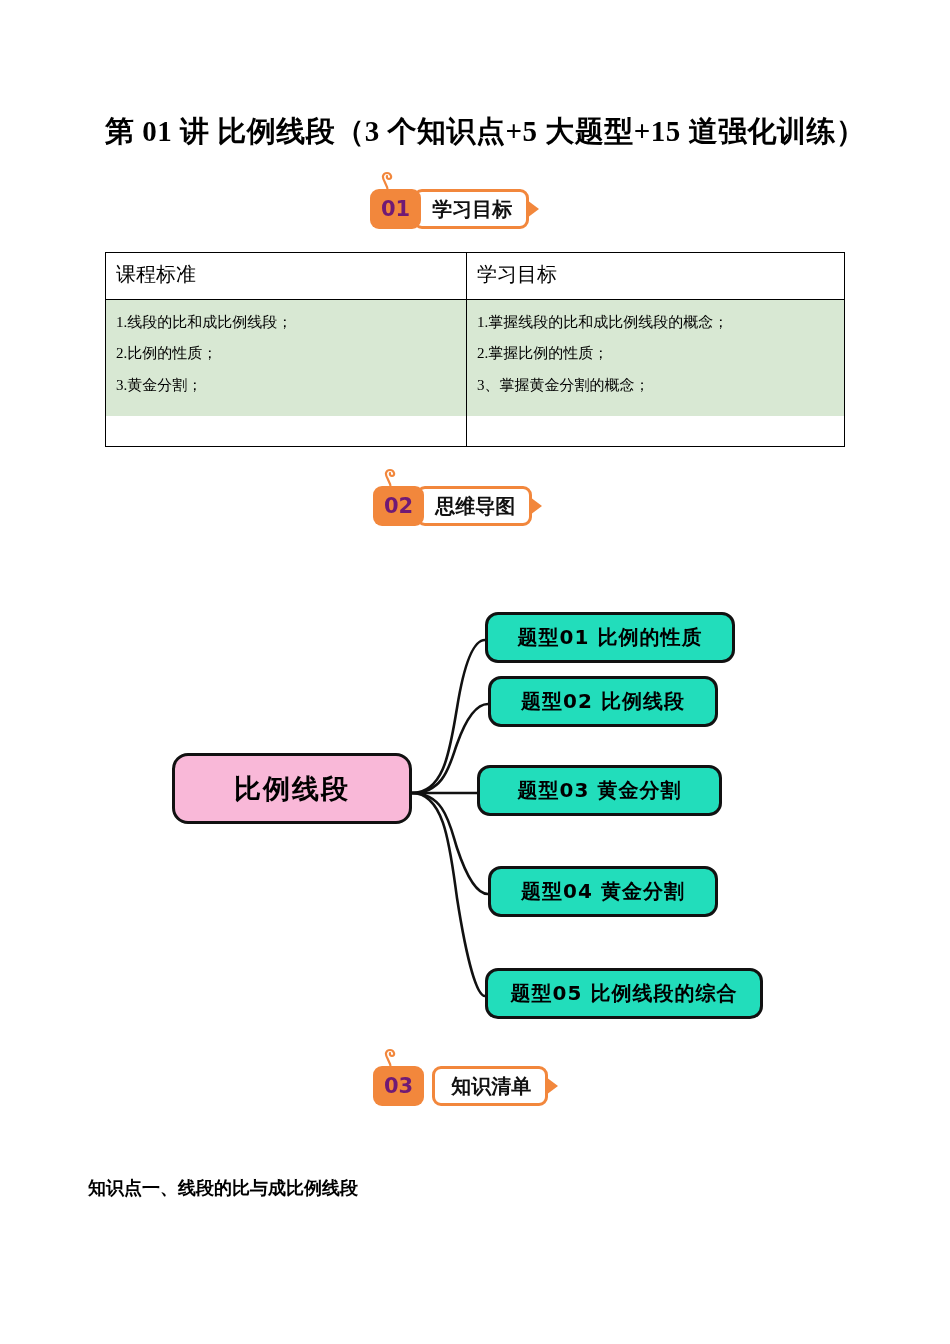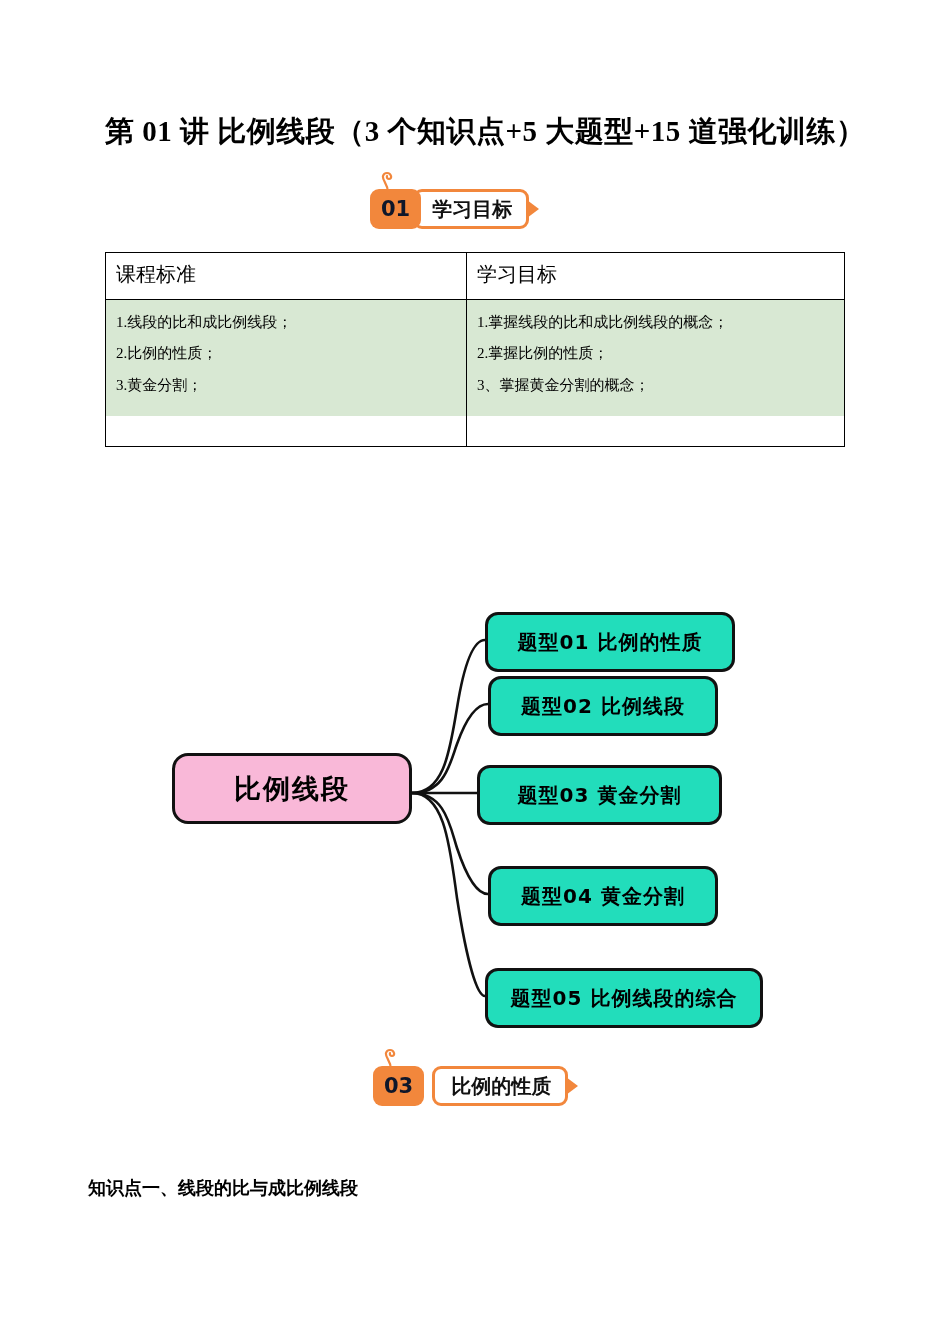--- a/index.html
+++ b/index.html
@@ -34,21 +34,21 @@
 
   
   .banner {
     position: absolute;
     height: 40px;
     display: flex;
     align-items: stretch;
   }
   .banner-num {
     background: #F2873C;
-    color: #0f172a;
+    color: #701a75;
     font-family: "DejaVu Sans", sans-serif;
     font-weight: bold;
     font-size: 21px;
     border-radius: 9px;
     padding: 0 11px;
     display: flex;
     align-items: center;
     z-index: 2;
     box-sizing: border-box;
   }
@@ -150,21 +150,21 @@
     align-items: center;
     justify-content: center;
     font-family: "DejaVu Sans", sans-serif;
     font-weight: bold;
     font-size: 27px;
     letter-spacing: 2px;
     box-sizing: border-box;
   }
   .mm-node {
     position: absolute;
-    height: 60px;
+    height: 51px;
     background: #22DDBB;
     border: 3px solid #111;
     border-radius: 13px;
     display: flex;
     align-items: center;
     justify-content: center;
     font-family: "DejaVu Sans", sans-serif;
     font-weight: bold;
     font-size: 20px;
     letter-spacing: 1px;
@@ -220,20 +220,28 @@
           <p>1.掌握线段的比和成比例线段的概念；</p>
           <p>2.掌握比例的性质；</p>
           <p>3、掌握黄金分割的概念；</p>
         </div>
         <div class="cell-pad-bottom"></div>
       </td>
     </tr>
   </tbody>
     </table>
 
+  <div class="banner" style="left:373px; top:486px;">
+    <svg class="banner-squiggle" viewBox="0 0 26 22">
+      <path d="M12 22 C12 12, 6 10, 7 5 C8 1, 14 1, 15 5 C16 9, 10 9, 11 5" fill="none" stroke="#F2873C" stroke-width="2.2" stroke-linecap="round"></path>
+    </svg>
+    <div class="banner-num">02</div>
+    <div class="banner-text">思维导图</div>
+    <div class="banner-tail"></div>
+  </div>
 
   <div class="mindmap">
     <svg class="mm-svg" width="740" height="500" viewBox="0 0 740 500">
       <g fill="none" stroke="#111111" stroke-width="2.6" stroke-linecap="round">
         <path d="M307 245 C340 245, 345 200, 352 160 C360 110, 370 92, 380 92"></path>
         <path d="M307 245 C340 245, 345 215, 352 196 C362 168, 372 156, 383 156"></path>
         <path d="M307 245 C330 245, 345 245, 372 245"></path>
         <path d="M307 245 C340 245, 345 278, 352 300 C362 330, 372 346, 383 346"></path>
         <path d="M307 245 C340 245, 345 300, 352 350 C362 414, 372 448, 380 448"></path>
       </g>
@@ -246,19 +254,19 @@
     <div class="mm-node" style="left:372px; top:217px; width:245px;">题型03 黄金分割</div>
     <div class="mm-node" style="left:383px; top:318px; width:230px;">题型04 黄金分割</div>
     <div class="mm-node" style="left:380px; top:420px; width:278px;">题型05 比例线段的综合</div>
   </div>
 
   <div class="banner" style="left:373px; top:1066px;gap:16px;">
     <svg class="banner-squiggle" viewBox="0 0 26 22">
       <path d="M12 22 C12 12, 6 10, 7 5 C8 1, 14 1, 15 5 C16 9, 10 9, 11 5" fill="none" stroke="#F2873C" stroke-width="2.2" stroke-linecap="round"></path>
     </svg>
     <div class="banner-num">03</div>
-    <div class="banner-text">比例的性质</div>
+    <div class="banner-text">知识清单</div>
     <div class="banner-tail"></div>
   </div>
 
   <div class="kp-heading">知识点一、线段的比与成比例线段</div>
 
 </div>
 
 </body></html>

